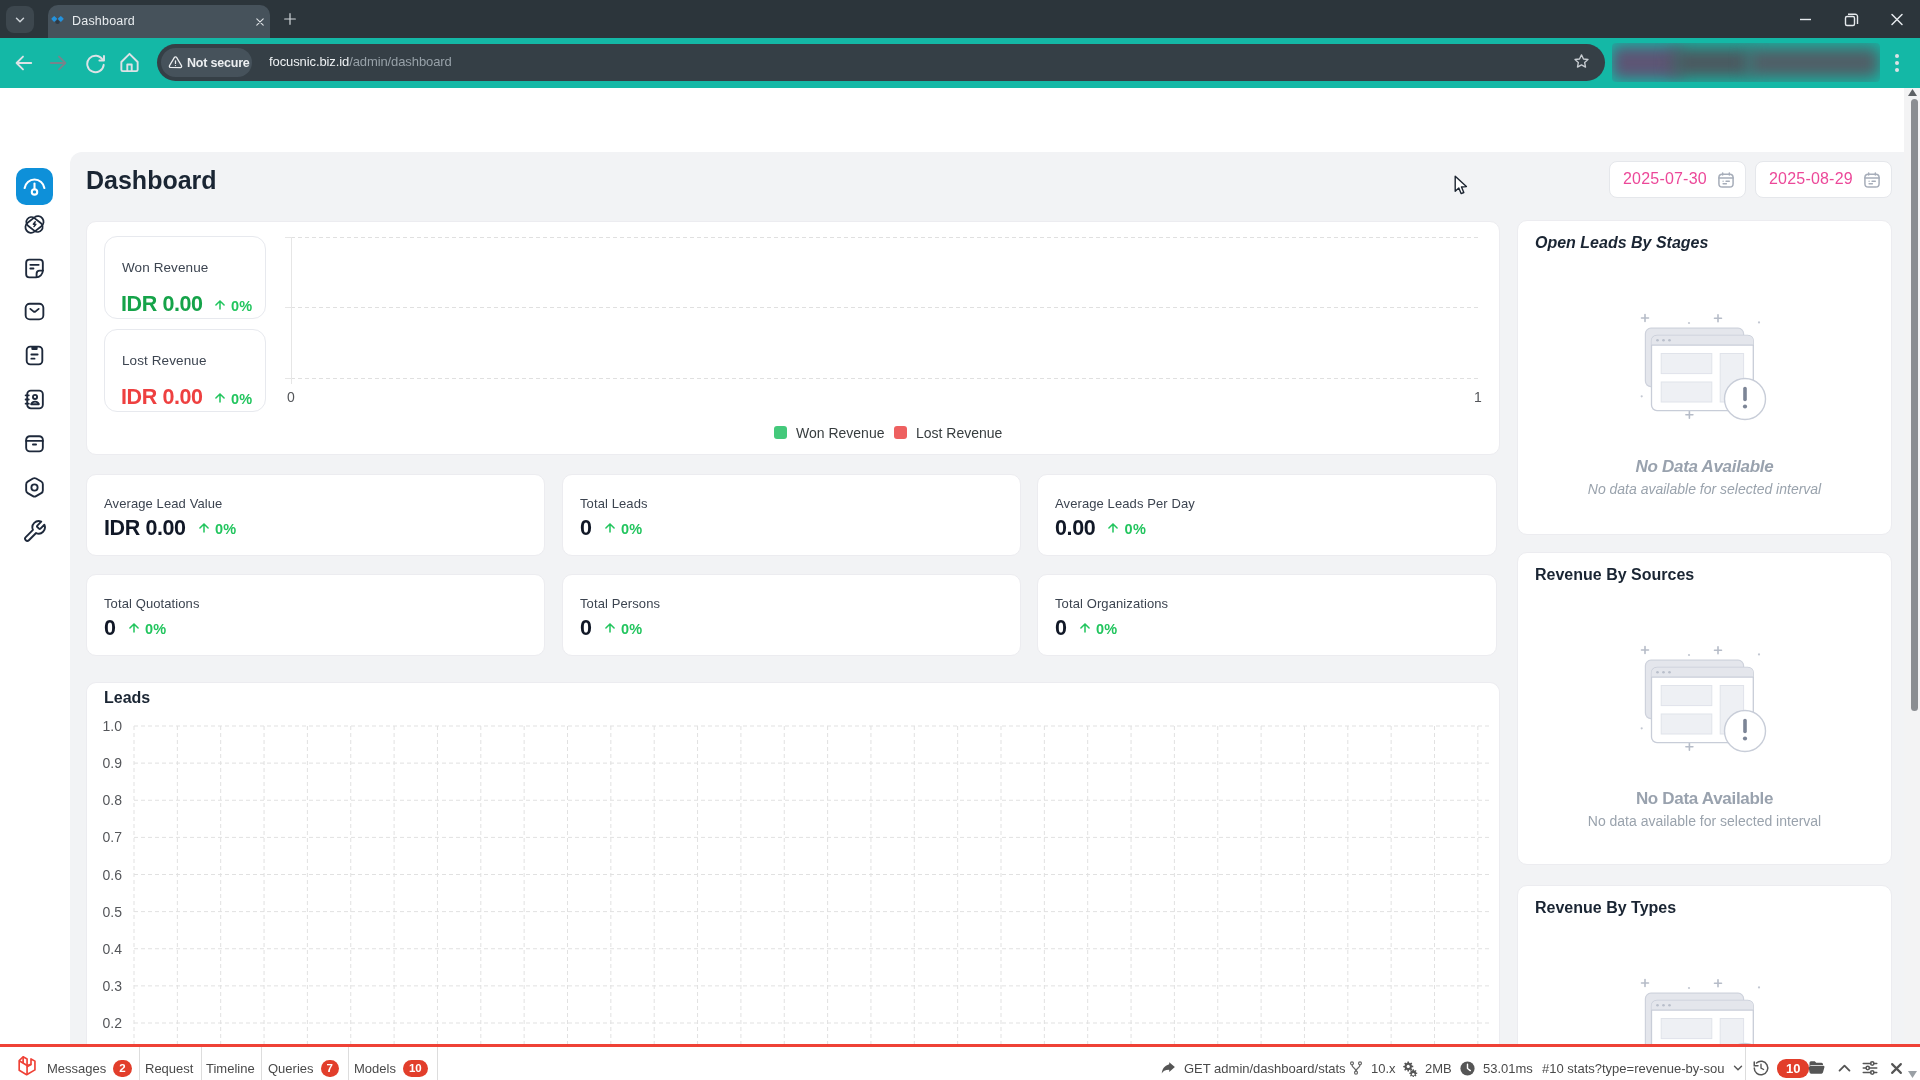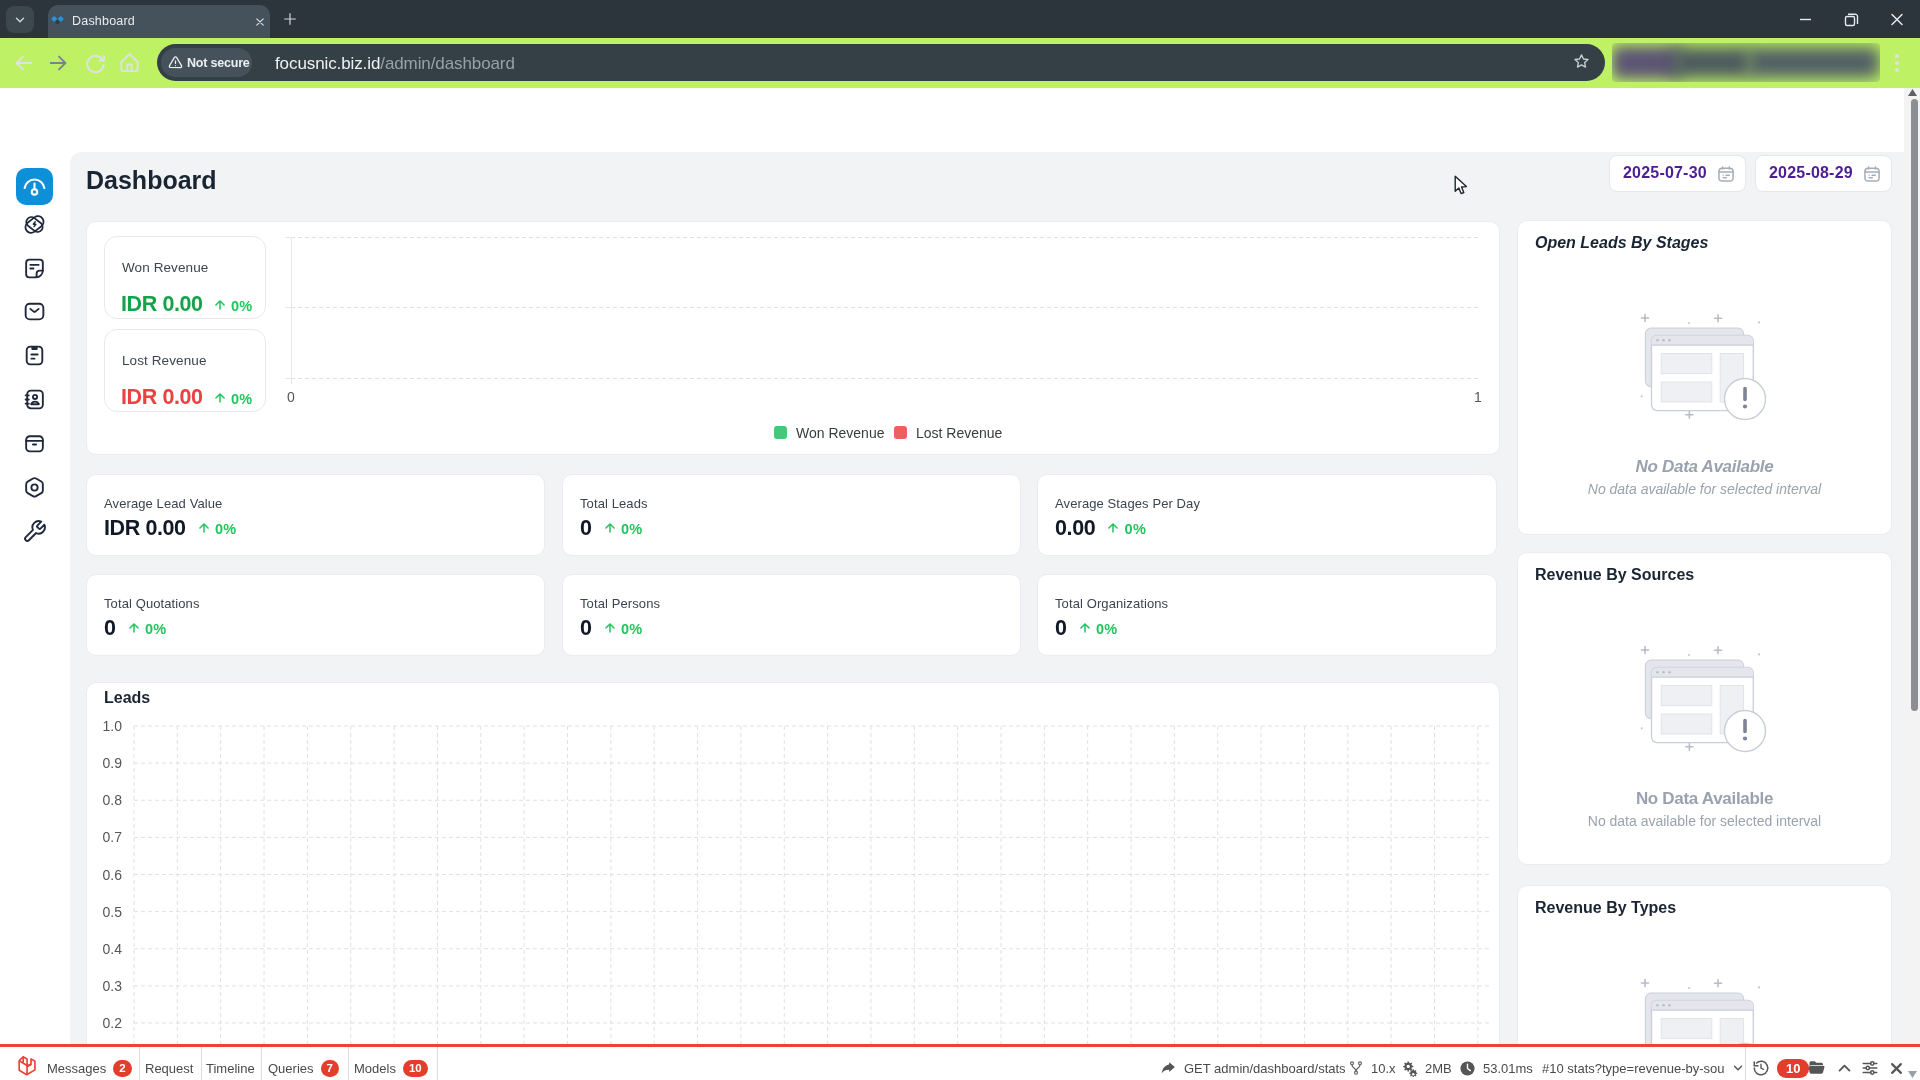--- a/index.html
+++ b/index.html
@@ -8,47 +8,47 @@
   
   #tabstrip { position:absolute; left:0; top:0; width:1920px; height:38px; background:#2c353b; }
   #tsearch { position:absolute; left:6px; top:6px; width:28px; height:27px; border-radius:8px; background:#3d474e; }
   #tsearch svg { position:absolute; left:7px; top:7px; }
   #tab { position:absolute; left:48px; top:5px; width:222px; height:33px; background:#46525b; border-radius:10px 10px 0 0; }
   #tabtext { position:absolute; left:24px; top:9px; font-size:12.5px; color:#e8ecef; letter-spacing:.2px;}
   #tabclose { position:absolute; left:205px; top:10px; width:14px; height:14px; }
   #newtab { position:absolute; left:282px; top:11px; width:16px; height:16px; }
   .winctl { position:absolute; top:0; height:38px; width:46px; }
   
-  #toolbar { position:absolute; left:0; top:38px; width:1920px; height:50px; background:#bef264; }
+  #toolbar { position:absolute; left:0; top:38px; width:1920px; height:50px; background:#14b8a6; }
   .tbicon { position:absolute; top:0; }
   #addrbar { position:absolute; left:157px; top:6px; width:1448px; height:37px; border-radius:19px; background:#353f46; }
   #nschip { position:absolute; left:4px; top:4px; width:91px; height:29px; border-radius:15px; background:#46525b; color:#eceff1; font-size:13px; font-weight:bold; }
   #nschip b { position:absolute; left:26px; top:8px; font-weight:bold; white-space:nowrap; letter-spacing:-0.2px; font-size:12.5px; }
-  #urltxt { position:absolute; left:118px; top:10px; font-size:17px; color:#eef1f3; white-space:pre; letter-spacing:-0.1px; }
+  #urltxt { position:absolute; left:112px; top:10px; font-size:13px; color:#eef1f3; white-space:pre; letter-spacing:-0.1px; }
   #urltxt span { color:#97a1a8; }
   #extblur { position:absolute; left:1612px; top:5px; width:268px; height:39px; overflow:hidden; border-radius:4px; }
   
   #page { position:absolute; left:0; top:88px; width:1920px; height:992px; background:#fff; }
   #header { position:absolute; left:0; top:0; width:1920px; height:64px; background:#fff; }
   #logo { position:absolute; left:17px; top:16px; }
   #logotext { position:absolute; left:57px; top:17px; font-size:21px; font-weight:bold; color:#172330; letter-spacing:-0.2px; }
   #search { position:absolute; left:688px; top:11px; width:522px; height:36px; border:1px solid #e3e6ea; border-radius:18px; }
   #search span { position:absolute; left:45px; top:8px; font-size:15px; color:#a3abb6; }
   #plusbtn { position:absolute; left:1218px; top:11px; width:36px; height:36px; border-radius:50%; background:#0e90d9; }
   #moon { position:absolute; left:1818px; top:16px; }
   #avatar { position:absolute; left:1858px; top:11px; width:37px; height:37px; border-radius:50%; background:#f064a6; color:#fff; font-size:19px; font-weight:bold; text-align:center; line-height:36px; }
   
   #sidebar { position:absolute; left:0; top:64px; width:70px; height:928px; background:#fff; }
   .sbi { position:absolute; left:22px; }
   #sbactive { position:absolute; left:16px; top:16px; width:37px; height:37px; border-radius:10px; background:#0e90d9; }
   
   #main { position:absolute; left:70px; top:64px; width:1850px; height:928px; background:#f2f3f5; border-radius:12px 0 0 0; }
   .card { position:absolute; background:#fff; border:1px solid #ececf0; border-radius:10px; }
   h1.dash { position:absolute; left:16px; top:14px; font-size:25px; font-weight:bold; color:#1a2533; }
-  .dateinp { position:absolute; top:3px; width:137px; height:37px; background:#fff; border:1px solid #e5e7eb; border-radius:8px; font-size:16px; color:#4c1d95;font-weight:bold; }
+  .dateinp { position:absolute; top:9px; width:137px; height:37px; background:#fff; border:1px solid #e5e7eb; border-radius:8px; font-size:16px; color:#ec4899; }
   .dateinp span { position:absolute; left:13px; top:8px; letter-spacing:.2px; }
   .dateinp svg { position:absolute; right:9px; top:8px; }
   .minicard { position:absolute; left:17px; width:162px; height:83px; background:#fff; border:1px solid #e7e9ee; border-radius:13px; }
   .minicard .lbl { position:absolute; left:17px; top:23px; font-size:13.5px; color:#3c4450; letter-spacing:0.1px; }
   .minicard .val { position:absolute; left:16px; top:55px; font-size:21.5px; font-weight:bold; letter-spacing:-0.4px; }
   .statlbl { position:absolute; left:17px; top:21px; font-size:13px; color:#3c4450; letter-spacing:0.1px; }
   .statval { position:absolute; left:17px; top:41px; font-size:21.5px; font-weight:bold; color:#111827; display:flex; align-items:center; letter-spacing:-0.4px; }
   .pct { font-size:14.5px; font-weight:bold; color:#22c55e; margin-left:6px; letter-spacing:.3px; }
   .cardtitle { position:absolute; left:17px; top:13px; font-size:16px; font-weight:bold; color:#1a2533; }
   .nodata1 { position:absolute; width:100%; text-align:center; font-size:17px; font-weight:bold; color:#99a2ae; letter-spacing:-0.3px; }
@@ -253,21 +253,21 @@
               <path d="M12 19V5M5 12l7-7 7 7"></path>
             </svg> 0%</span></div>
     </div>
     <div class="card" style="left:492px; top:322px; width:459px; height:82px;">
       <div class="statlbl">Total Leads</div>
       <div class="statval">0<span class="pct" style="margin-left:11px"><svg width="14" height="14" viewBox="0 0 24 24" fill="none" stroke="#22c55e" stroke-width="2.6" stroke-linecap="round" stroke-linejoin="round" style="vertical-align:-1px">
               <path d="M12 19V5M5 12l7-7 7 7"></path>
             </svg> 0%</span></div>
     </div>
     <div class="card" style="left:967px; top:322px; width:460px; height:82px;">
-      <div class="statlbl">Average Stages Per Day</div>
+      <div class="statlbl">Average Leads Per Day</div>
       <div class="statval">0.00<span class="pct" style="margin-left:11px"><svg width="14" height="14" viewBox="0 0 24 24" fill="none" stroke="#22c55e" stroke-width="2.6" stroke-linecap="round" stroke-linejoin="round" style="vertical-align:-1px">
               <path d="M12 19V5M5 12l7-7 7 7"></path>
             </svg> 0%</span></div>
     </div>
 
     <div class="card" style="left:16px; top:422px; width:459px; height:82px;">
       <div class="statlbl">Total Quotations</div>
       <div class="statval">0<span class="pct" style="margin-left:11px"><svg width="14" height="14" viewBox="0 0 24 24" fill="none" stroke="#22c55e" stroke-width="2.6" stroke-linecap="round" stroke-linejoin="round" style="vertical-align:-1px">
               <path d="M12 19V5M5 12l7-7 7 7"></path>
             </svg> 0%</span></div>

